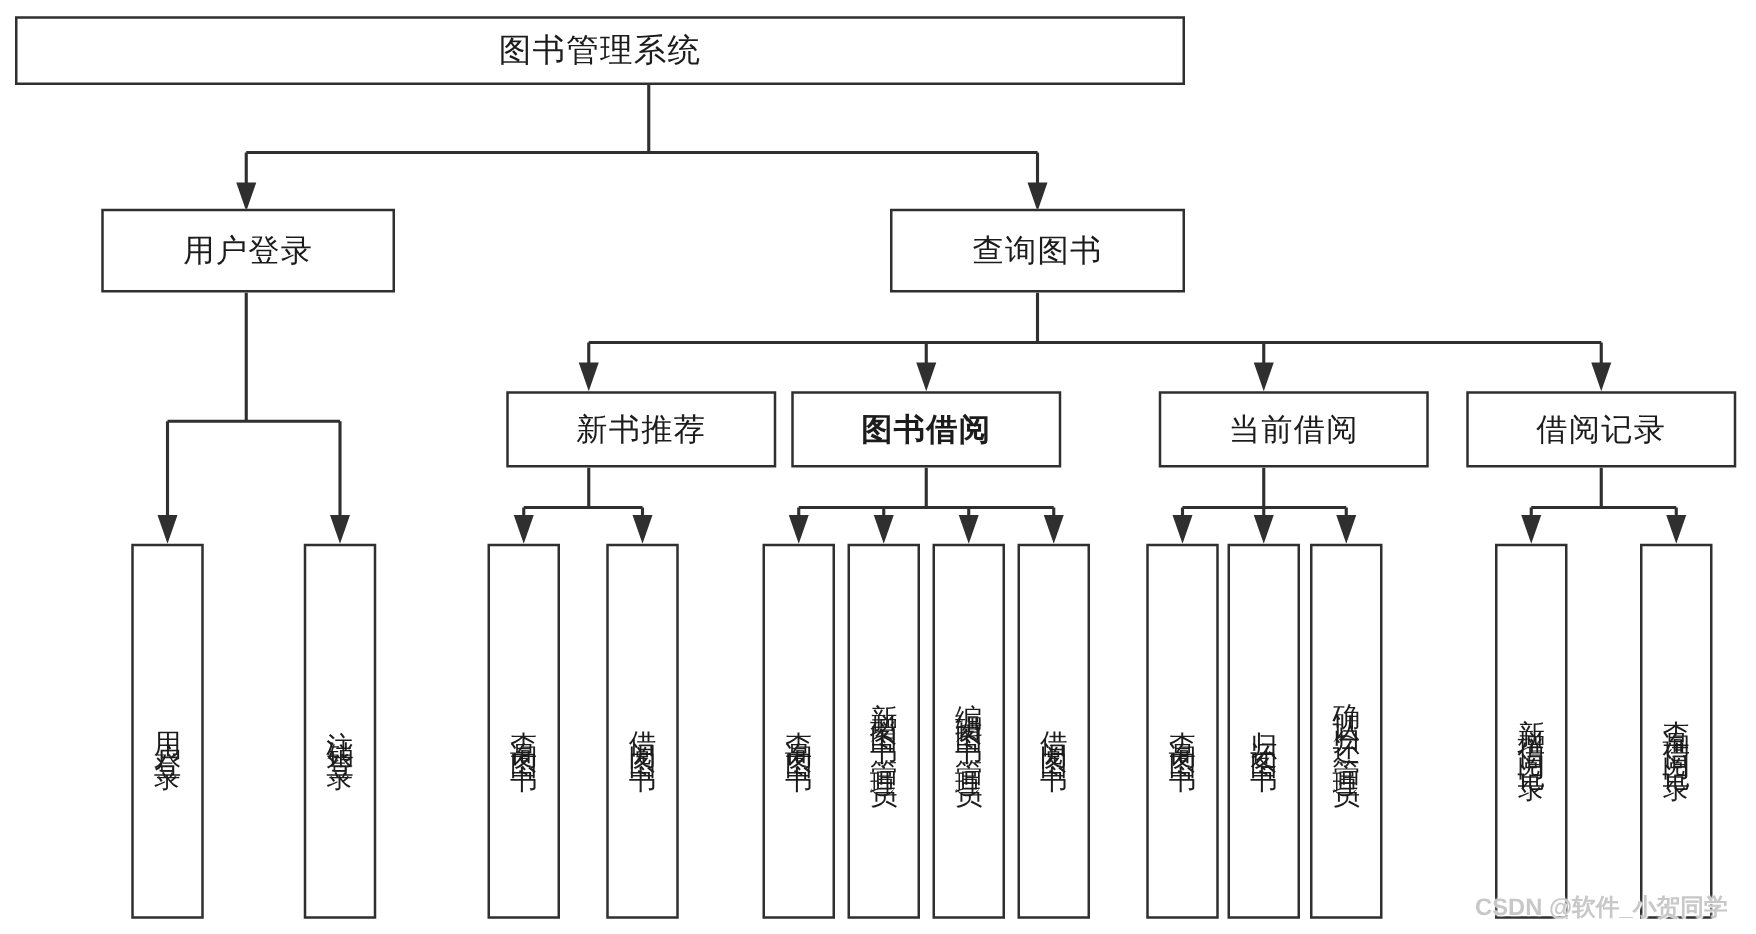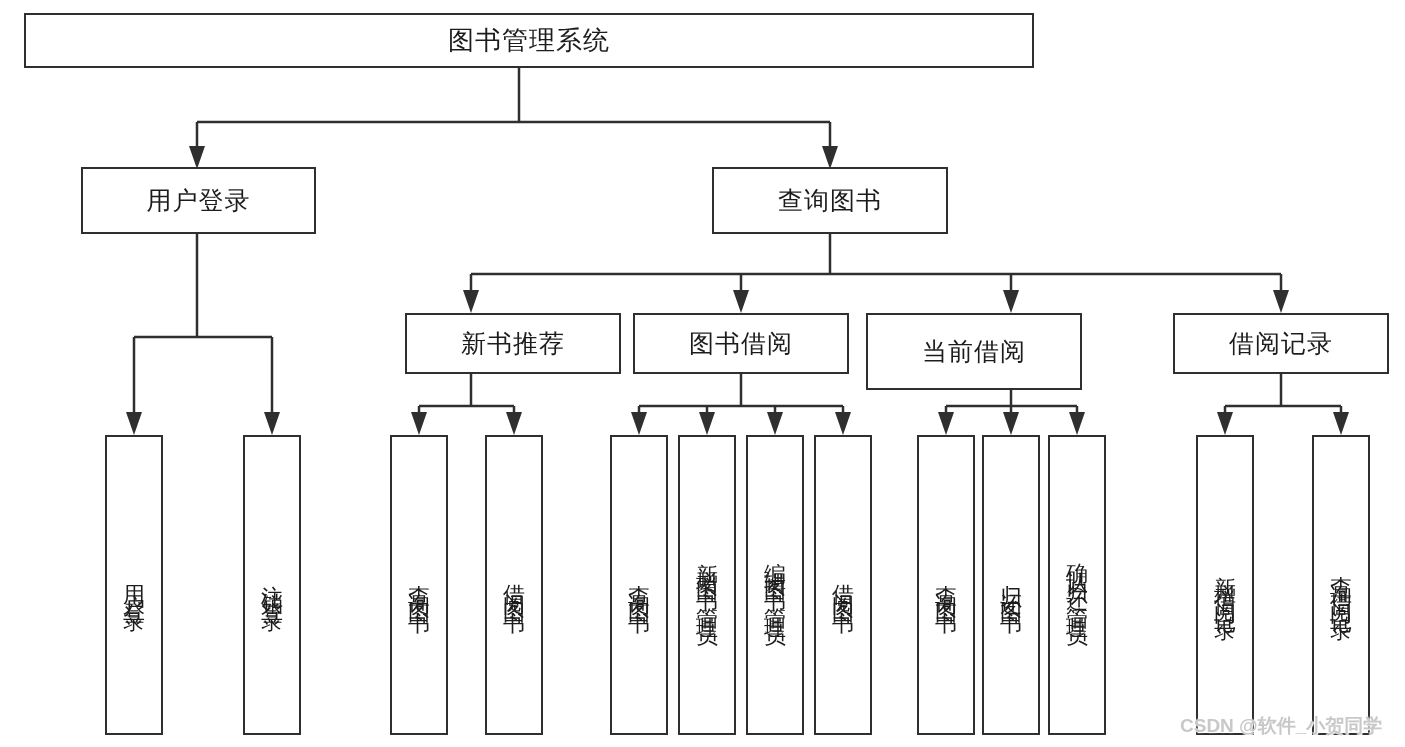--- a/index.html
+++ b/index.html
@@ -135,38 +135,38 @@
   <g>
     <path d="M1281 374 V406"></path>
     <path d="M1225 406 H1341"></path>
     <path d="M1225 406 V414"></path>
     <polygon points="1217,412 1233,412 1225,435"></polygon>
     <path d="M1341 406 V414"></path>
     <polygon points="1333,412 1349,412 1341,435"></polygon>
   </g>
 </svg>
 
-<div class="box root" style="left:24px; top:13px; width:1010px; height:55px;">
+<div class="box root" style="left:12px; top:13px; width:936px; height:55px;">
   <span class="hlabel">图书管理系统</span>
 </div>
 
 <div class="box" style="left:81px; top:167px; width:235px; height:67px;">
   <span class="hlabel">用户登录</span>
 </div>
 <div class="box" style="left:712px; top:167px; width:236px; height:67px;">
   <span class="hlabel">查询图书</span>
 </div>
 
 <div class="box" style="left:363px; top:313px; width:216px; height:61px;margin-left:42px;">
   <span class="hlabel">新书推荐</span>
 </div>
-<div class="box" style="left:633px; top:313px; width:216px; height:61px;">
+<div class="box" style="left:633px; top:313px; width:216px; height:61px;font-weight:bold;">
   <span class="hlabel">图书借阅</span>
 </div>
-<div class="box" style="left:866px; top:313px; width:216px; height:77px;">
+<div class="box" style="left:927px; top:313px; width:216px; height:61px;">
   <span class="hlabel">当前借阅</span>
 </div>
 <div class="box" style="left:1173px; top:313px; width:216px; height:61px;">
   <span class="hlabel">借阅记录</span>
 </div>
 
 <div class="box leaf" style="left:105px;">
   <span class="vlabel">用户登录</span>
 </div>
 <div class="box leaf" style="left:243px;">

